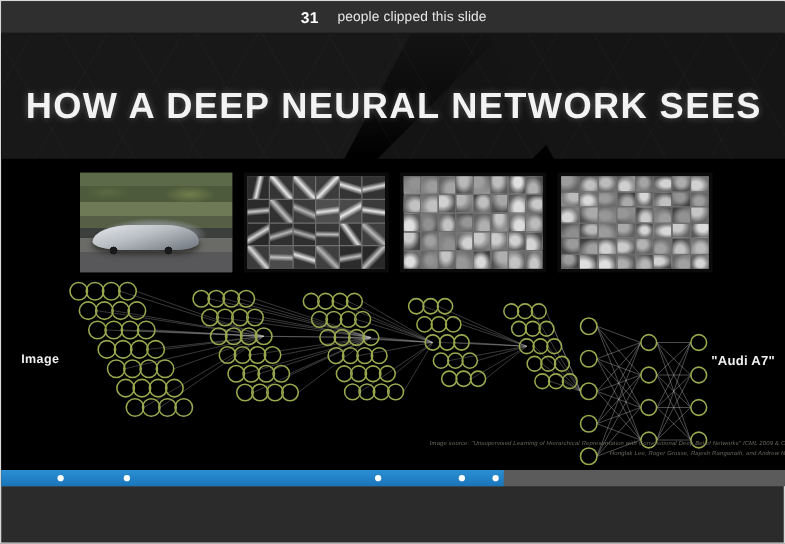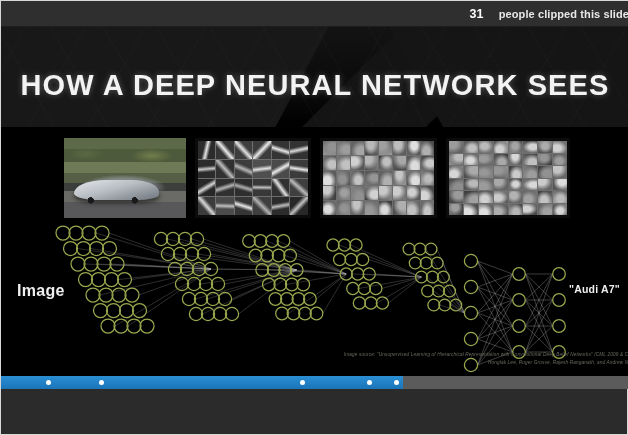--- a/index.html
+++ b/index.html
@@ -13,28 +13,28 @@
     position:relative;
     width:628px; height:435px;
     background:#2b2b2b;
     border:1px solid #d8d8d8;
   }
 
   
   .clipbar {
     position:absolute; left:0; top:0; width:628px; height:26px;
     background:#2f2f2f;
-    display:flex; align-items:center; justify-content:flex-end;
+    display:flex; align-items:center; justify-content:center;
     border-bottom:1px solid #1d1d1d;
   }
   .clipbar .count {
     color:#fff; font-size:12.5px; font-weight:bold; letter-spacing:.2px;
   }
   .clipbar .txt {
-    color:#e8e8e8; font-size:11px; margin-left:15px; letter-spacing:.1px;font-weight:bold;
+    color:#e8e8e8; font-size:11px; margin-left:15px; letter-spacing:.1px;
   }
 
   
   .slide {
     position:absolute; left:0; top:26px; width:628px; height:349px;
     background:#000; overflow:hidden;
   }
   
   .poly-bg {
     position:absolute; left:0; top:0; width:628px; height:100px;
@@ -102,21 +102,21 @@
   .fgrid.g2 { grid-template-columns:repeat(6,1fr); grid-template-rows:repeat(4,1fr); }
   .fgrid.g3 { grid-template-columns:repeat(8,1fr); grid-template-rows:repeat(5,1fr); }
   .fgrid.g4 { grid-template-columns:repeat(8,1fr); grid-template-rows:repeat(6,1fr); }
   .fcell { background:#8a8a8a; position:relative; overflow:hidden; }
 
   
   .net { position:absolute; left:0; top:196px; width:628px; height:150px; }
   .net svg { display:block; }
   .img-label {
     position:absolute; left:16px; top:255px;
-    color:#efefef; font-size:16px; font-weight:bold; letter-spacing:.3px;
+    color:#efefef; font-size:10px; font-weight:bold; letter-spacing:.3px;
   }
   .out-label {
     position:absolute; left:568px; top:256px;
     color:#efefef; font-size:10.5px; font-weight:bold; letter-spacing:.2px;
     white-space:nowrap;
   }
 
   
   .credit {
     position:absolute; right:-2px; top:324px;

